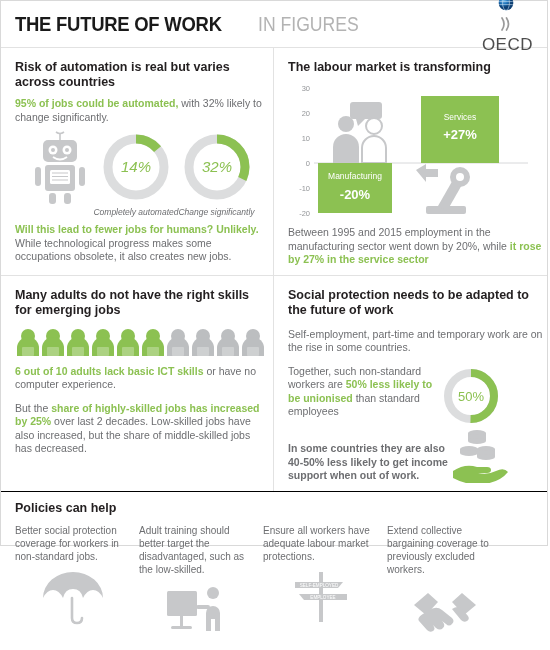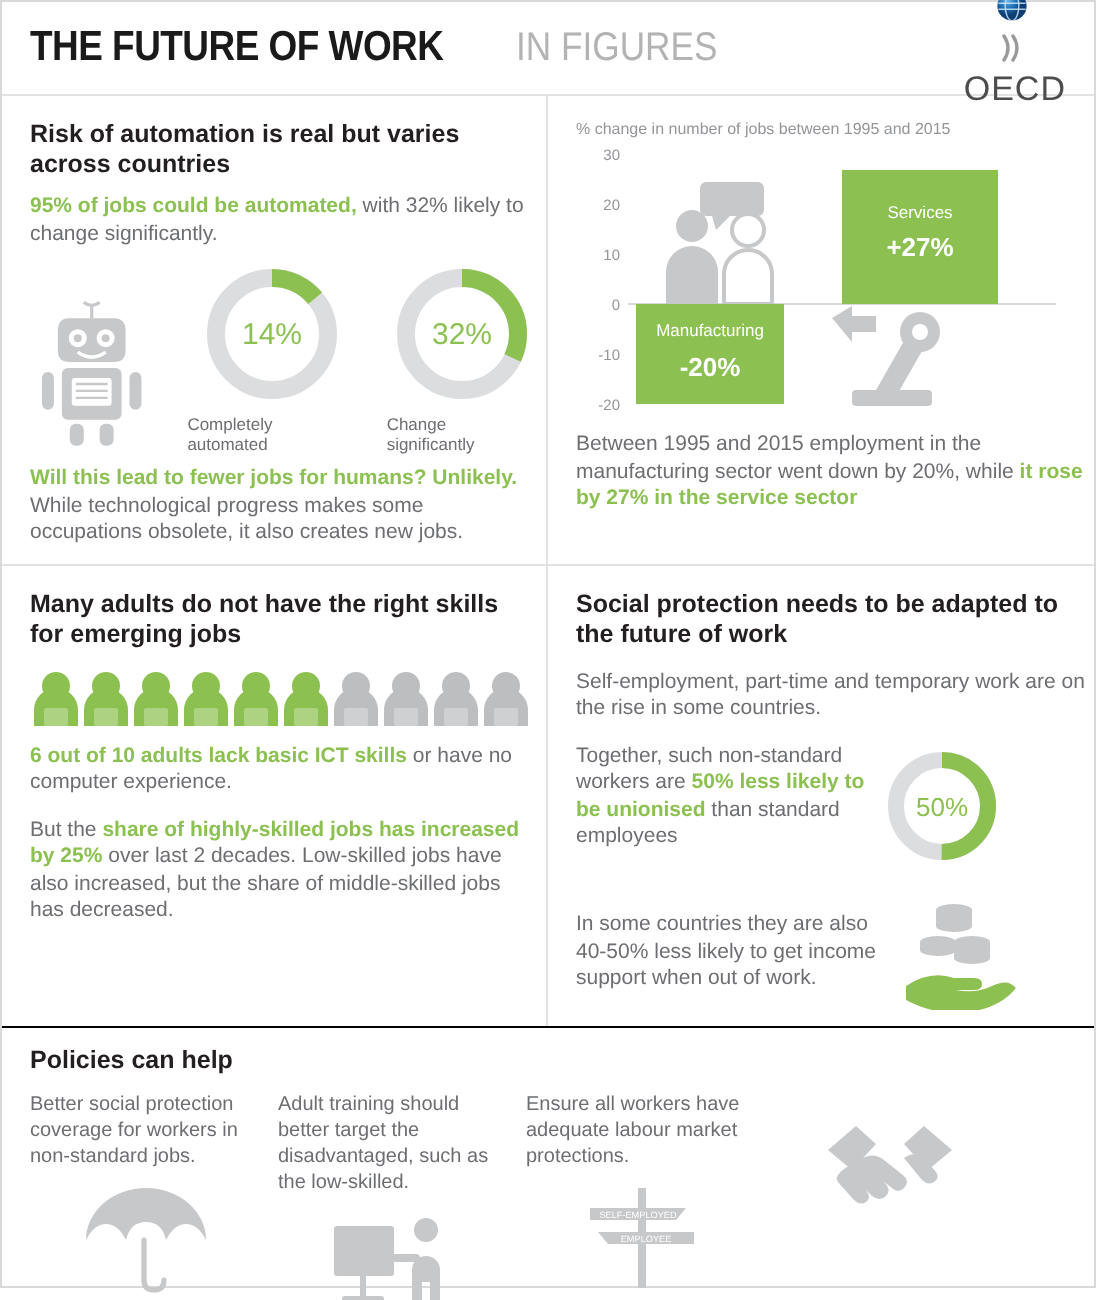--- a/index.html
+++ b/index.html
@@ -4,21 +4,21 @@
 <style>
   html,body{margin:0;padding:0;}
   body{
     width:550px;height:650px;
     background:#ffffff;
     font-family:"Liberation Sans", sans-serif;
     color:#58595b;
     overflow:hidden;
   }
   .page{
-    position:relative;width:548px;height:644px;
+    position:relative;width:548px;height:546px;
     border:1px solid #d9d9d9;box-sizing:border-box;background:#fff;
   }
   
   .header{
     height:47px;display:flex;align-items:center;
     padding:0 14px;box-sizing:border-box;
     border-bottom:1px solid #e2e2e2;
   }
   .title-main{
     font-family:"Liberation Sans Narrow","Liberation Sans",sans-serif;
@@ -42,21 +42,21 @@
   .qrow.top{border-bottom:1px solid #e2e2e2;}
   .qrow.bottom{border-bottom:1px solid #000000;}
   h2{
     margin:0 0 7px 0;font-size:12.5px;line-height:15px;
     color:#231f20;font-weight:bold;
   }
   p{margin:0;font-size:10.5px;line-height:13.5px;color:#6d6e71;}
   .g{color:#8cc152;font-weight:bold;}
   .sub{font-size:8px;color:#939598;margin-bottom:2px;}
   
-  .donut-row{display:flex;align-items:flex-end;gap:15px;margin:6px 0 2px 0;justify-content:center;}
+  .donut-row{display:flex;gap:0;margin:6px 0 2px 0;justify-content:center;font-style:italic;}
   .donut-wrap{display:flex;flex-direction:column;align-items:center;}
   .donut-cap{font-size:8.5px;color:#6d6e71;margin-top:3px;}
   
   .people{display:flex;gap:3px;margin:10px 0 9px 2px;}
   
   .policies{padding:9px 14px 0 14px;}
   .policies h2{margin-bottom:8px;}
   .pol-row{display:flex;}
   .pol-col{width:124px;padding-right:8px;box-sizing:border-box;}
   .pol-col p{font-size:10px;line-height:13px;}
@@ -140,21 +140,21 @@
             <span class="donut-cap">Change significantly</span>
           </div>
         </div>
 
         <p style="margin-top:6px">
           <span class="g">Will this lead to fewer jobs for humans? Unlikely.</span><span> While technological progress makes some occupations obsolete, it also creates new jobs.</span>
         </p>
       </div>
 
       <div class="quad">
-        <div class="sub">% change in number of jobs between 1995 and 2015</div>
+        <h2>The labour market is transforming</h2>
 
         <svg width="244" height="136" viewBox="0 0 244 136">
 
           <g font-family="Liberation Sans, sans-serif" font-size="7.5" fill="#939598" text-anchor="end">
             <text x="22" y="9">30</text>
             <text x="22" y="34">20</text>
             <text x="22" y="59">10</text>
             <text x="22" y="84">0</text>
             <text x="22" y="109">-10</text>
             <text x="22" y="134">-20</text>
@@ -268,21 +268,21 @@
           <p style="width:152px">
             <span>Together, such non-standard workers are </span><span class="g">50% less likely to be unionised</span><span> than standard employees</span>
           </p>
           <svg width="62" height="62" viewBox="0 0 62 62">
             <circle cx="31" cy="31" r="23" fill="none" stroke="#dcddde" stroke-width="8"></circle>
             <circle cx="31" cy="31" r="23" fill="none" stroke="#8cc152" stroke-width="8" stroke-dasharray="72.3 72.3" transform="rotate(-90 31 31)"></circle>
             <text x="31" y="36" text-anchor="middle" font-family="Liberation Sans, sans-serif" font-size="13" fill="#8cc152">50%</text>
           </svg>
         </div>
 
-        <div style="display:flex;align-items:center;margin-top:15px;">
+        <div style="display:flex;align-items:flex-end;margin-top:0;font-weight:bold;">
           <p style="width:162px">In some countries they are also 40-50% less likely to get income support when out of work.</p>
           <svg width="62" height="56" viewBox="0 0 62 56">
             <g fill="#c7c8ca">
               <ellipse cx="27" cy="6" rx="9" ry="3"></ellipse>
                 <rect x="18" y="6" width="18" height="4"></rect>
               <ellipse cx="27" cy="10" rx="9" ry="3"></ellipse>
                 <rect x="18" y="10" width="18" height="4"></rect>
               <ellipse cx="27" cy="14" rx="9" ry="3"></ellipse>
               <ellipse cx="19" cy="22" rx="9" ry="3"></ellipse>
                 <rect x="10" y="22" width="18" height="4"></rect>
@@ -337,20 +337,21 @@
             <rect x="30" y="2" width="4" height="50" fill="#c7c8ca"></rect>
             <path d="M6 12 h48 l-5 6 h-43 z" fill="#c7c8ca"></path>
             <path d="M58 24 h-48 l5 6 h43 z" fill="#c7c8ca"></path>
             <text x="30" y="17" text-anchor="middle" font-family="Liberation Sans, sans-serif" font-size="4.6" fill="#ffffff">SELF-EMPLOYED</text>
             <text x="34" y="29" text-anchor="middle" font-family="Liberation Sans, sans-serif" font-size="4.6" fill="#ffffff">EMPLOYEE</text>
           </svg>
         </div>
       </div>
 
       <div class="pol-col">
+        <p>Extend collective bargaining coverage to previously excluded workers.</p>
         <div class="pol-icon">
           <svg width="66" height="56" viewBox="0 0 66 56">
             <g fill="#c7c8ca">
               <path d="M2 22 l14 -12 l10 9 l-12 13 z"></path>
               <path d="M64 22 l-14 -12 l-10 9 l12 13 z"></path>
               <path d="M16 28 q8 -6 14 -1 l10 8 q3 3 0 6 t-6 0 l-4 -3 q4 4 1 7 t-7 0 l-3 -3 q3 4 0 6 t-6 -1 l-8 -9 q-3 -4 9 -10 z"></path>
               <path d="M40 26 q6 -4 10 0 l6 7 q2 3 -1 5 t-6 -1 z"></path>
             </g>
           </svg>
         </div>

